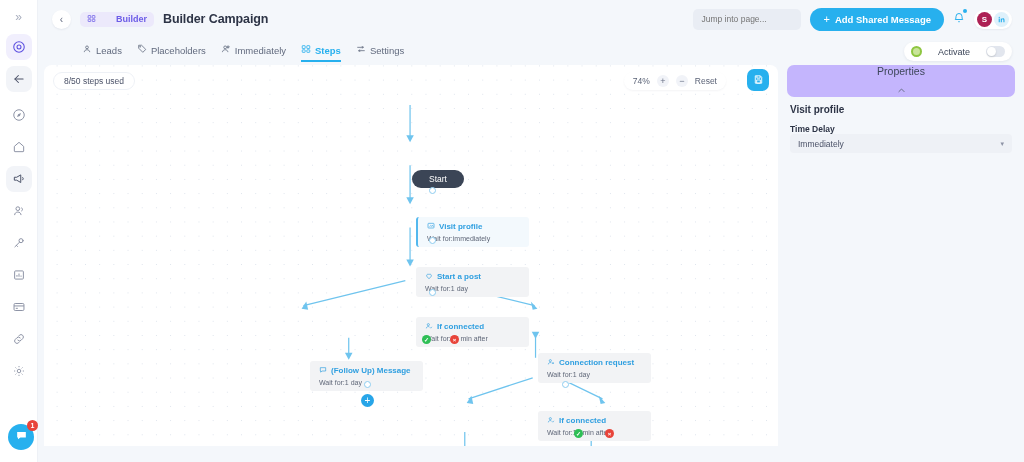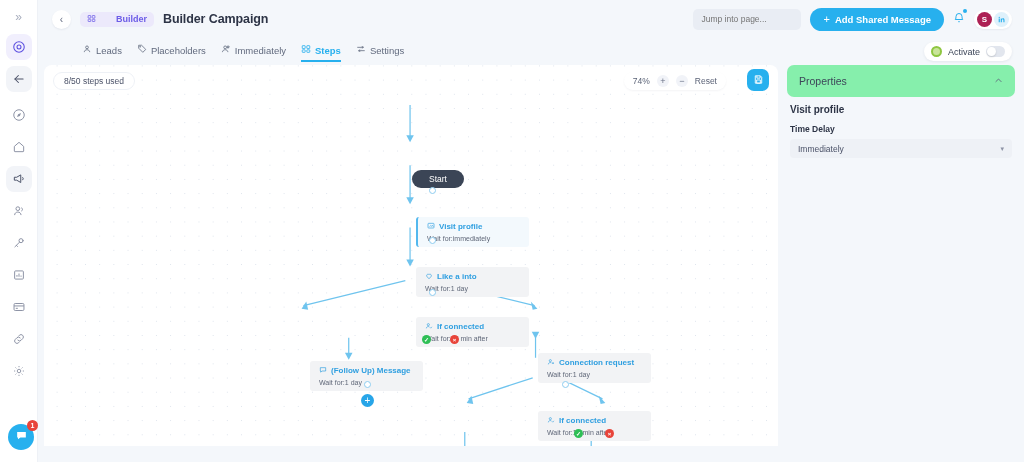--- a/index.html
+++ b/index.html
@@ -105,21 +105,21 @@
   }
   .tab {
     display:flex; align-items:center; gap:4px; font-size:9.5px; color:#616a7e;
     padding-bottom:4px; cursor:pointer; border-bottom:2px solid transparent;
   }
   .tab svg { width:10px; height:10px; }
   .tab.active { color:#27b0ee; font-weight:bold; border-bottom-color:#27b0ee; }
 
   .activate-pill {
     position:absolute; right:12px; top:42px; display:flex; align-items:center;
-    gap:6px; background:#fff; border-radius:13px; padding:4px 7px;
+    gap:16px; background:#fff; border-radius:13px; padding:4px 7px;
     box-shadow:0 1px 3px rgba(30,40,70,.08); z-index:6; cursor:pointer;
   }
   .act-circle {
     width:11px; height:11px; border-radius:50%; border:2.5px solid #8ec641;
     background:#c9e49a;
   }
   .act-label { font-size:9px; color:#3d4659; font-weight:normal; }
   .toggle { width:19px; height:11px; border-radius:6px; background:#e2e6ee; position:relative; }
   .toggle::after {
     content:""; position:absolute; left:1px; top:1px; width:9px; height:9px;
@@ -203,28 +203,28 @@
     background:#27a5e8; color:#fff; display:flex; align-items:center;
     justify-content:center; font-size:10px; line-height:1; cursor:pointer;
   }
 
   
   .props {
     width:246px; flex:0 0 246px; padding:3px 9px 0 9px; display:flex;
     flex-direction:column; gap:7px;
   }
   .props-head {
-    background:#86efac; border-radius:7px; height:32px; display:flex;
-    align-items:center; justify-content:space-between; padding:0 12px;
+    background:#c4b5fd; border-radius:7px; height:32px; display:flex;
+    align-items:center; justify-content:space-between; padding:0 12px;flex-direction:column;
   }
   .props-head .t { font-size:10.5px; color:#3d4659; }
   .props-head .chev { color:#60697d; font-size:9px; cursor:pointer; }
   .props-body { padding:0 3px; }
   .props-node-name { font-size:10px; font-weight:bold; color:#2d3446; margin-bottom:9px; }
-  .props-label { font-size:8.5px; font-weight:bold; color:#2d3446; margin-bottom:5px; }
+  .props-label { font-size:8.5px; font-weight:bold; color:#2d3446; }
   .props-select {
     height:19px; background:#eef1f6; border-radius:4px; display:flex;
     align-items:center; justify-content:space-between; padding:0 8px;
     font-size:8.5px; color:#4a5167; cursor:pointer;
   }
   .props-select .car { font-size:7px; color:#8d93a5; }
 </style>
 </head>
 <body>
 
@@ -512,21 +512,21 @@
           </div>
           <div class="port" style="left:385px; top:172px;"></div>
 
           <div class="node" style="left:372px; top:202px; width:113px;">
             <div class="node-title">
               <span>
                 <svg viewBox="0 0 24 24" fill="none" stroke="currentColor" stroke-width="2" stroke-linejoin="round">
                     <path d="M12 20s-7-4.6-7-9.4A4 4 0 0 1 12 8a4 4 0 0 1 7 2.6C19 15.4 12 20 12 20z"></path>
                   </svg>
               </span>
-              <span>Like a into</span>
+              <span>Start a post</span>
             </div>
             <div class="node-sub">Wait for:1 day</div>
           </div>
           <div class="port" style="left:385px; top:224px;"></div>
 
           <div class="node" style="left:372px; top:252px; width:113px;">
             <div class="node-title">
               <span>
                 <svg viewBox="0 0 24 24" fill="none" stroke="currentColor" stroke-width="2">
                     <circle cx="10" cy="8" r="3.2"></circle>

